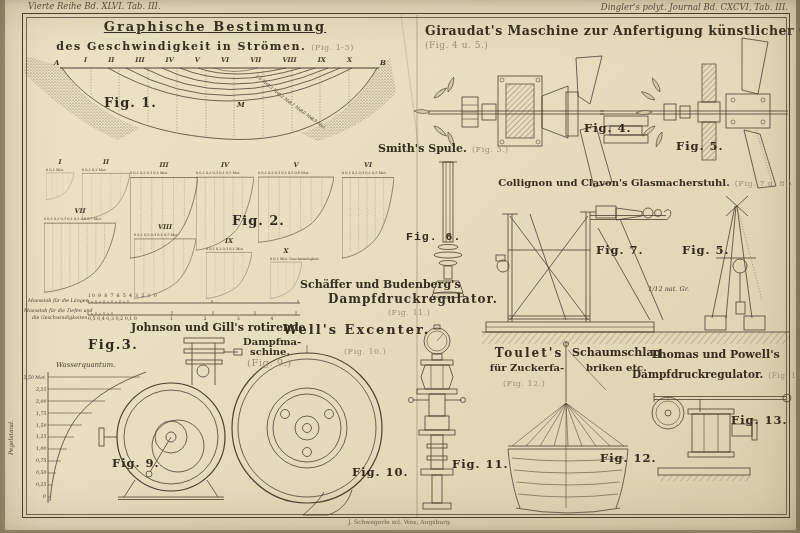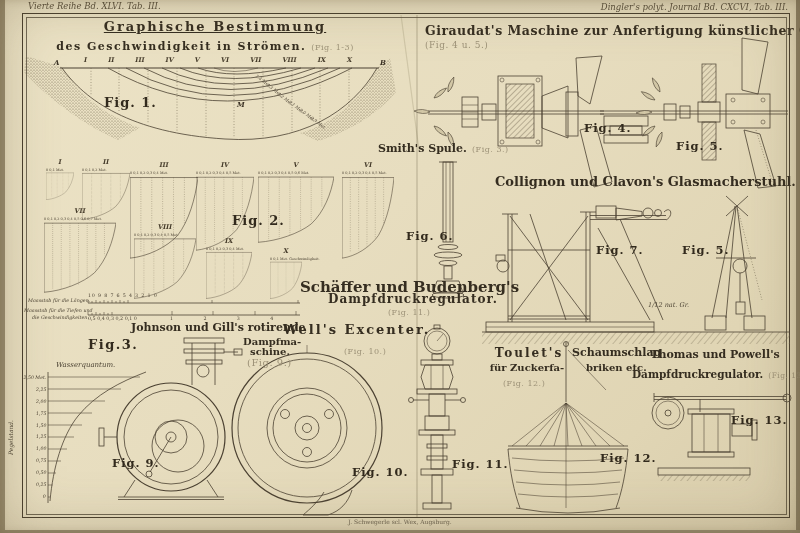--- a/index.html
+++ b/index.html
@@ -430,35 +430,35 @@
   <div class="t ttl" style="left:243px;top:336px;font-size:10px;">Dampfma-</div>
   <div class="t ttl" style="left:250px;top:346px;font-size:10px;">schine.</div>
   <div class="t ref" style="left:247px;top:357px;font-size:10px;text-align:center;">(Fig. 9.)</div>
   <div class="t figlab" style="left:112px;top:457px;">Fig. 9.</div>
 
   <div class="t ttl" style="left:283px;top:323px;font-size:13px;letter-spacing:2px;">Well's Excenter.</div>
   <div class="t ref" style="left:344px;top:347px;">(Fig. 10.)</div>
   <div class="t figlab" style="left:352px;top:466px;">Fig. 10.</div>
 
   <div class="t" style="left:378px;top:138px;"><span class="ttl" style="font-size:11px;">Smith's Spule.</span> <span class="ref">(Fig. 3.)</span></div>
-  <div class="t figlab" style="left:406px;top:230px;">Fig. 6.</div>
-
-  <div class="t ttl" style="left:300px;top:279px;font-size:15px;">Schäffer und Budenberg's</div>
+  <div class="t figlab" style="left:406px;top:230px;font-family:Liberation Mono, monospace;">Fig. 6.</div>
+
+  <div class="t ttl" style="left:300px;top:279px;font-size:11px;">Schäffer und Budenberg's</div>
   <div class="t ttl" style="left:328px;top:293px;font-size:12px;letter-spacing:1px;">Dampfdruckregulator.</div>
   <div class="t ref" style="left:388px;top:308px;">(Fig. 11.)</div>
   <div class="t figlab" style="left:452px;top:458px;">Fig. 11.</div>
 
   <div class="t ttl" style="left:425px;top:24px;width:360px;text-align:center;font-size:12.5px;letter-spacing:.5px;">Giraudat's Maschine zur Anfertigung künstlicher Guirlanden.</div>
   <div class="t ref" style="left:425px;top:40px;width:360px;text-align:left;font-size:9px;">(Fig. 4 u. 5.)</div>
   <div class="t figlab" style="left:584px;top:122px;">Fig. 4.</div>
   <div class="t figlab" style="left:676px;top:140px;">Fig. 5.</div>
 
-  <div class="t" style="left:495px;top:172px;width:300px;text-align:center;"><span class="ttl" style="font-size:13px;">Collignon und Clavon's Glasmacherstuhl.</span> <span class="ref">(Fig. 7 u. 8.)</span></div>
+  <div class="t" style="left:495px;top:172px;width:300px;text-align:center;"><span class="ttl" style="font-size:10px;">Collignon und Clavon's Glasmacherstuhl.</span> <span class="ref">(Fig. 7 u. 8.)</span></div>
   <div class="t figlab" style="left:596px;top:244px;">Fig. 7.</div>
-  <div class="t tinyi" style="left:648px;top:286px;font-size:6.5px;color:#4b4233;margin-top:16px;">1/12 nat. Gr.</div>
+  <div class="t tinyi" style="left:648px;top:286px;font-size:6.5px;color:#4b4233;">1/12 nat. Gr.</div>
   <div class="t figlab" style="left:682px;top:244px;">Fig. 5.</div>
 
   <div class="t ttl" style="left:490px;top:347px;width:78px;text-align:center;font-size:12px;letter-spacing:2px;">Toulet's</div>
   <div class="t ttl" style="left:486px;top:362px;width:82px;text-align:center;font-size:10px;">für Zuckerfa-</div>
   <div class="t ref" style="left:503px;top:379px;">(Fig. 12.)</div>
   <div class="t ttl" style="left:572px;top:347px;font-size:11px;">Schaumschlag</div>
   <div class="t ttl" style="left:586px;top:362px;font-size:10px;">briken etc.</div>
   <div class="t figlab" style="left:600px;top:452px;">Fig. 12.</div>
 
   <div class="t ttl" style="left:640px;top:349px;width:150px;text-align:center;font-size:11px;">Thomas und Powell's</div>

